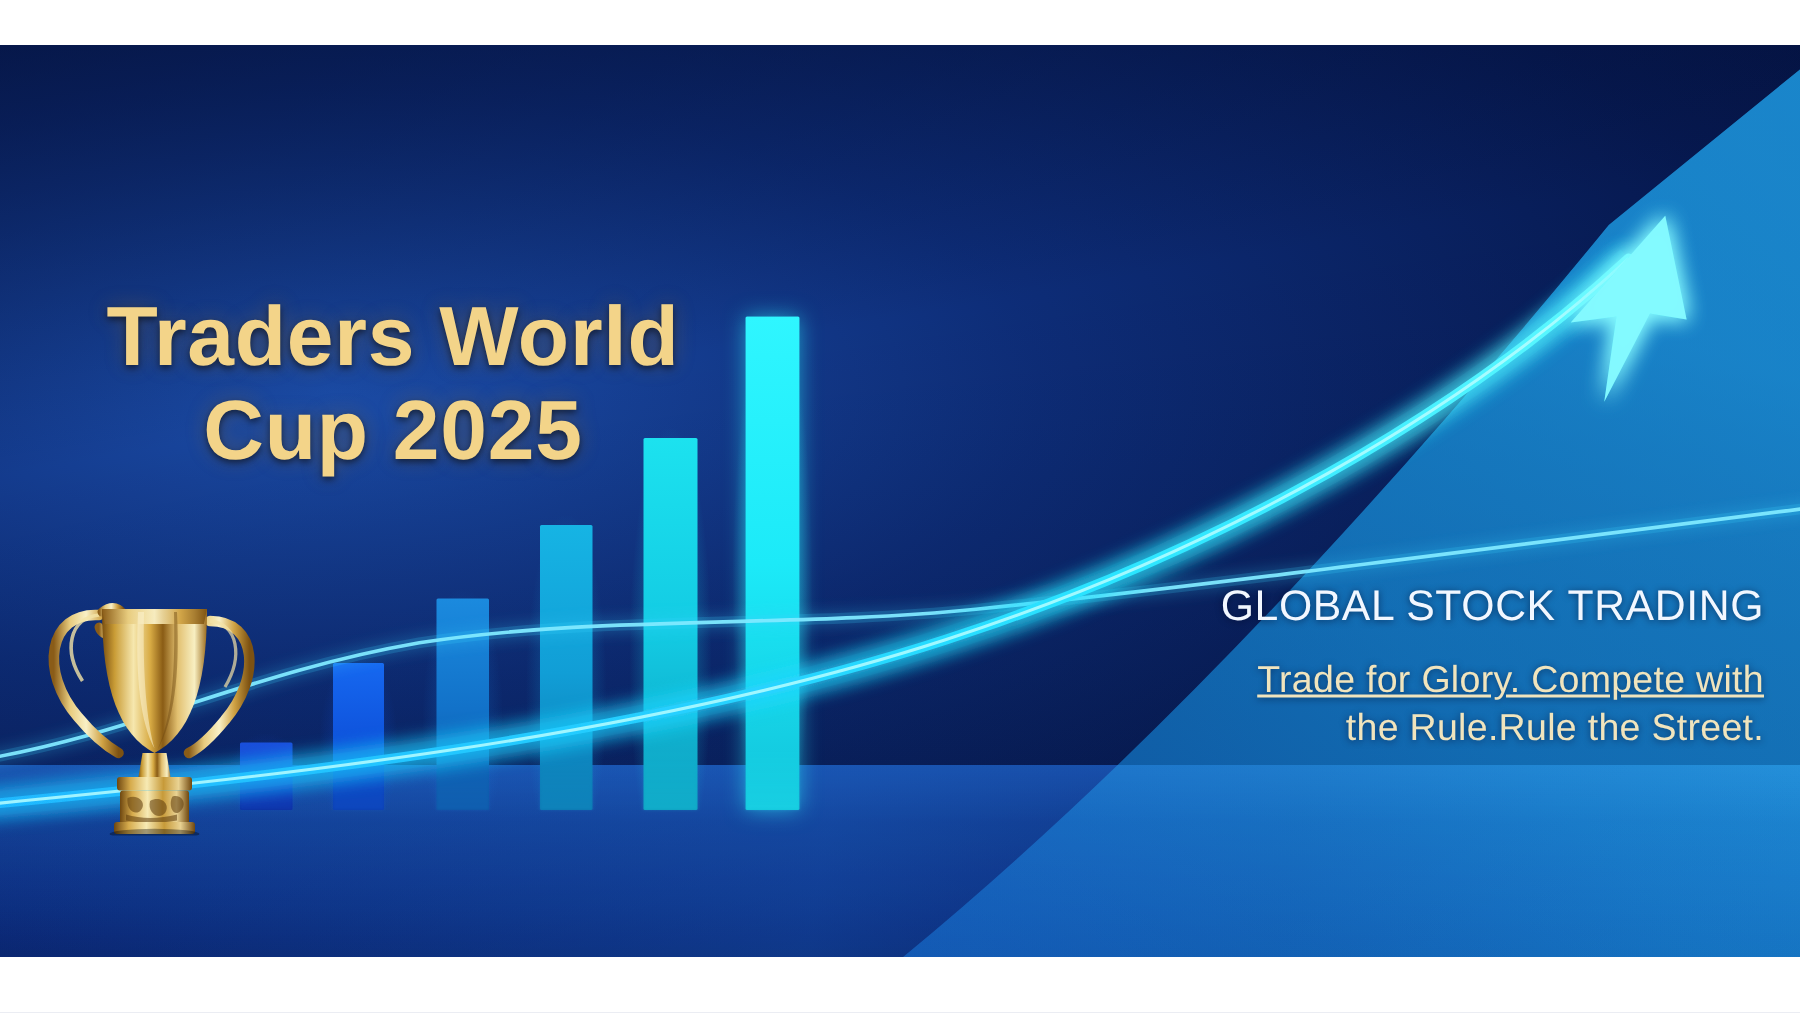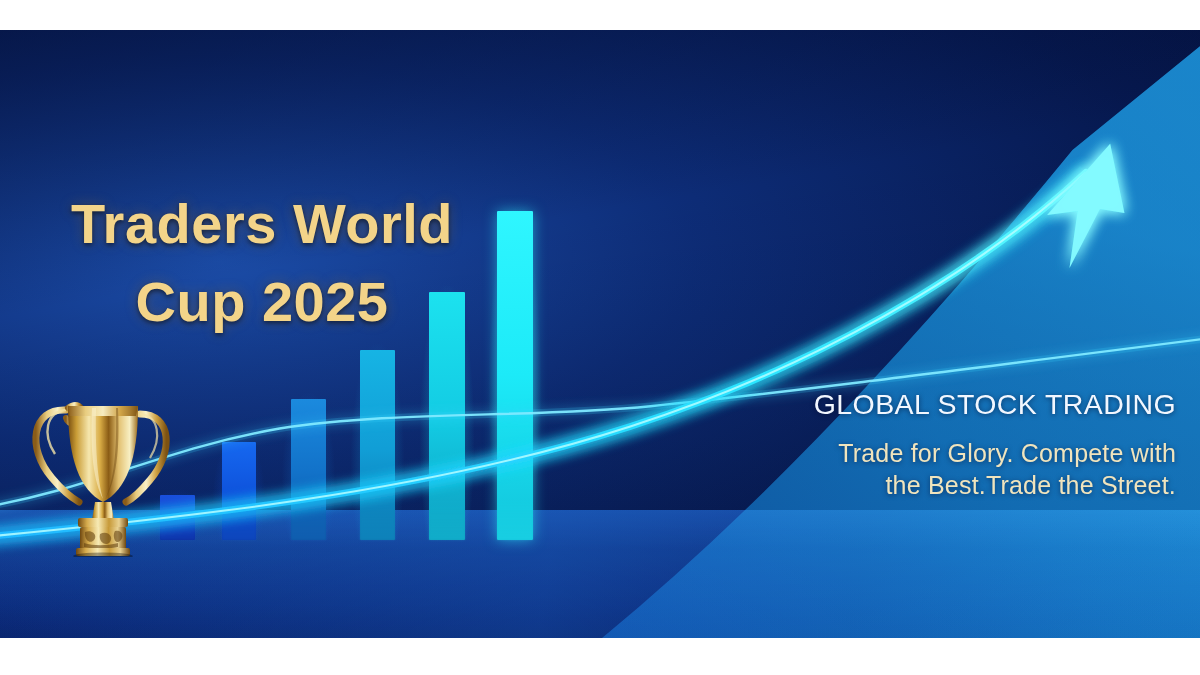--- a/index.html
+++ b/index.html
@@ -53,30 +53,30 @@
 
   
   #trophy{position:absolute;z-index:30;}
 
   
   #title{position:absolute;z-index:40;left:52px;top:165px;width:420px;
     font-size:56px;line-height:1.03;font-weight:700;letter-spacing:.5px;
     color:#f3d489;text-align:center;
     text-shadow:0 2px 5px rgba(0,0,0,.55),0 0 14px rgba(180,120,20,.30);}
   #title .l1{display:block;white-space:nowrap;}
-  #title .l2{display:block;white-space:nowrap;margin-top:20px;}
+  #title .l2{display:block;white-space:nowrap;margin-top:5px;}
 
   #righttext{position:absolute;z-index:40;left:706px;top:358px;width:470px;text-align:right;}
   #headline{font-size:28.5px;line-height:1.16;font-weight:400;color:#f2f7ff;
     letter-spacing:.4px;text-shadow:0 1px 5px rgba(0,10,40,.6);}
   #headline .hl1{display:block;white-space:nowrap;}
   #headline .hl2{display:block;}
   #tagline{margin-top:16px;font-size:25px;line-height:1.28;font-weight:400;
     color:#f0e4bd;letter-spacing:.2px;text-shadow:0 1px 5px rgba(0,10,40,.55);}
-  #tagline .tl1{display:block;white-space:nowrap;}
+  #tagline .tl1{display:block;white-space:nowrap;text-decoration:underline;}
   #tagline .tl2{display:block;white-space:nowrap;}
 </style>
 </head>
 <body>
 
 <div id="poster">
 
   <div class="letterbox top"></div>
 
   <div id="stage">
@@ -241,20 +241,20 @@
       <span class="l1">Traders World</span>
       <span class="l2">Cup 2025</span>
     </div>
 
     <div id="righttext">
       <div id="headline">
         <span class="hl1">GLOBAL STOCK TRADING</span>
       </div>
       <div id="tagline">
         <span class="tl1">Trade for Glory. Compete with</span>
-        <span class="tl2">the Best.Trade the Street.</span>
+        <span class="tl2">the Rule.Rule the Street.</span>
       </div>
     </div>
 
   </div>
 
   <div class="letterbox bottom"></div>
 </div>
 
 </body></html>

